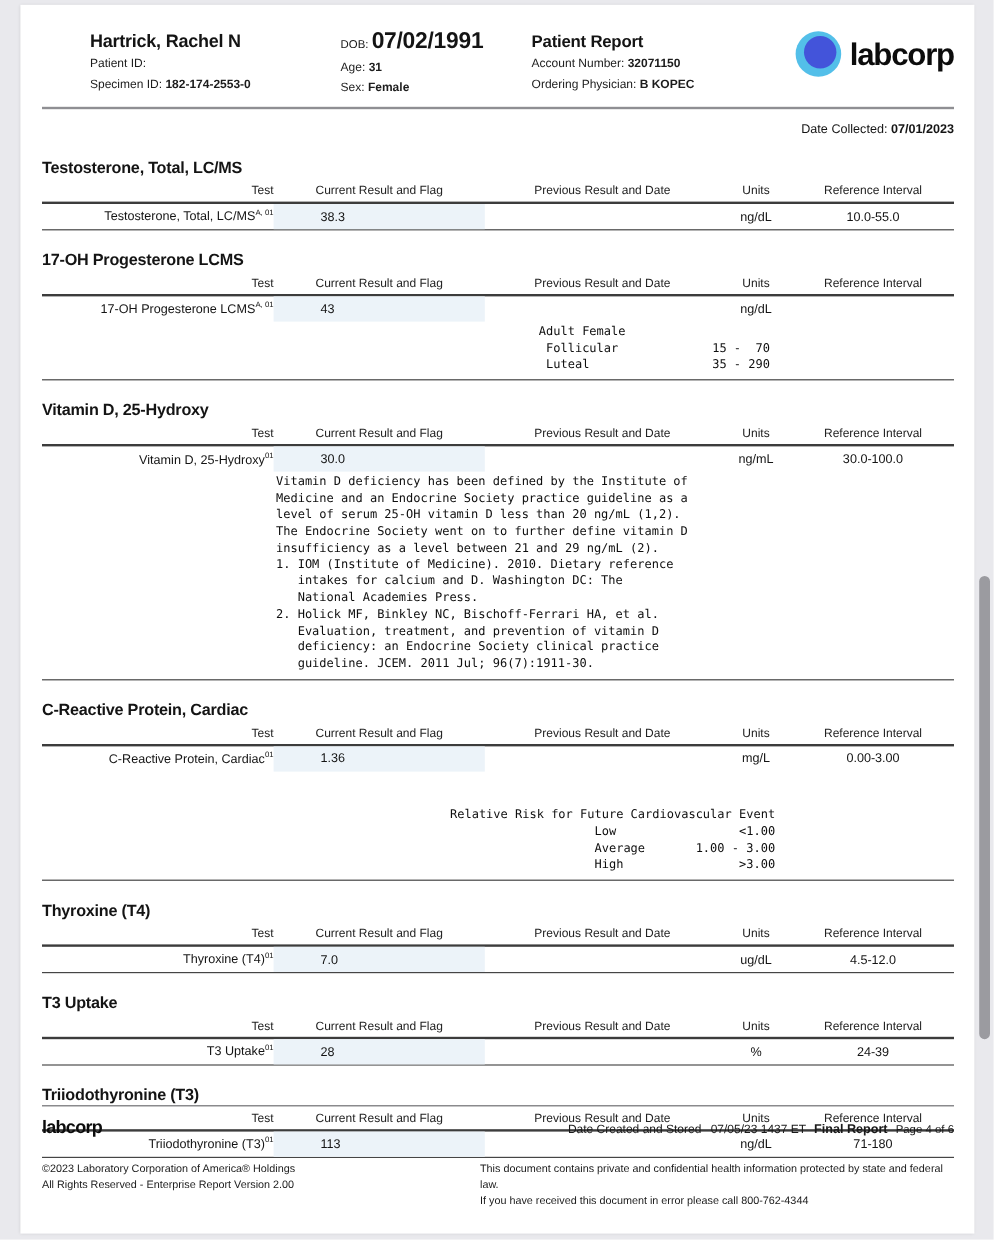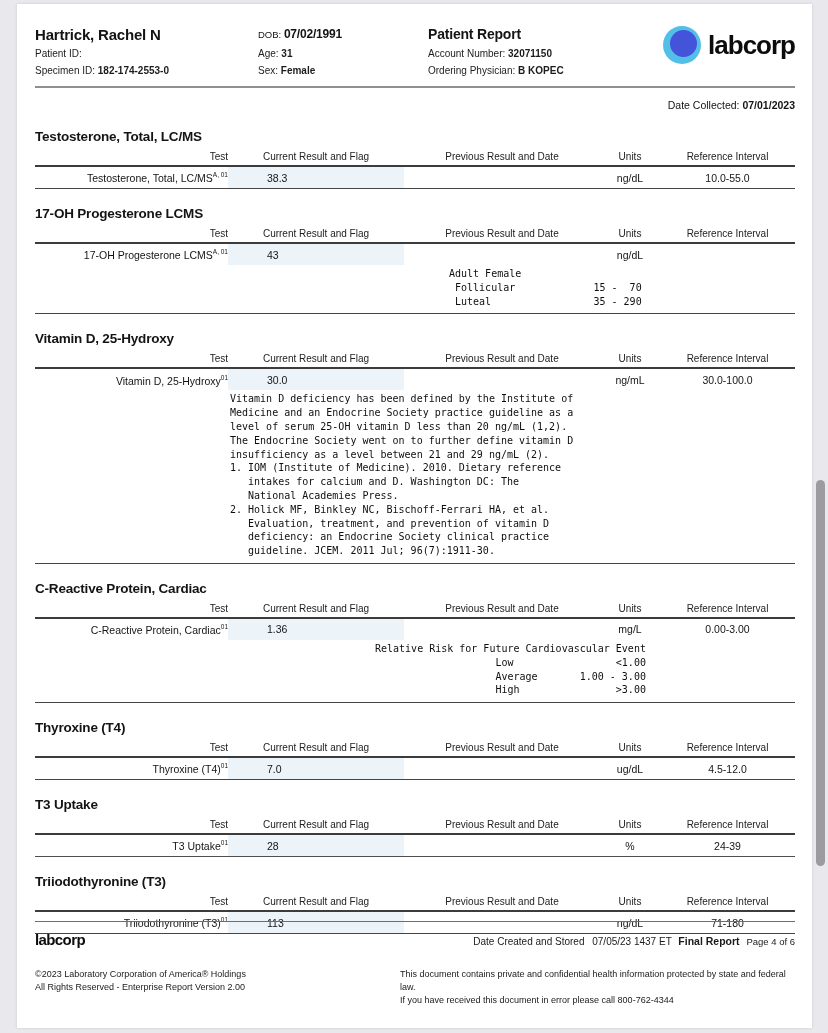--- a/index.html
+++ b/index.html
@@ -13,29 +13,29 @@
   }
   .page{
     position:absolute;left:17px;top:4px;width:795px;height:1024px;
     background:#ffffff;
     box-shadow:0 0 3px rgba(0,0,0,0.12);
   }
   .content{position:relative;padding:20px 17px 0 18px;}
 
   
   .hdr{display:flex;align-items:flex-start;}
-  .hdr-col1{width:223px;}
+  .hdr-col1{width:223px;margin-left:40px;}
   .hdr-col2{width:170px;}
   .hdr-col3{width:235px;}
   .hdr-logo{margin-left:auto;display:flex;align-items:center;margin-top:2px;}
   .patient-name{font-size:15px;font-weight:bold;line-height:21px;letter-spacing:-0.2px;}
   .hline{font-size:10px;line-height:17px;color:#1c1c1c;}
   .hline b{font-weight:bold;}
   .dob-line{line-height:21px;font-size:9.5px;}
-  .dob-line .big{font-size:12px;font-weight:bold;letter-spacing:-0.2px;}
+  .dob-line .big{font-size:19px;font-weight:bold;letter-spacing:-0.2px;}
   .report-title{font-size:14px;font-weight:bold;line-height:21px;letter-spacing:-0.2px;}
   .logo-mark{position:relative;width:38px;height:38px;margin-right:7px;}
   .logo-outer{position:absolute;left:0;top:0;width:38px;height:38px;border-radius:50%;background:#53bfe9;}
   .logo-inner{position:absolute;left:7px;top:4px;width:27px;height:27px;border-radius:50%;background:#4354da;}
   .logo-word{font-size:26px;font-weight:bold;letter-spacing:-1px;color:#0c0c0c;}
   .hdr-rule{border:none;border-top:2.5px solid #8f8f93;margin:7px 0 0 0;}
 
   .date-collected{text-align:right;font-size:10.5px;margin-top:10px;line-height:14px;}
   .date-collected b{font-weight:bold;}
 
@@ -55,21 +55,21 @@
   .thead .c-res,.thead .c-prev{text-align:center;padding-left:0;}
   .trow .c-res{background:#ecf3f9;align-self:stretch;display:flex;align-items:center;}
   sup.fnote{font-size:6.5px;vertical-align:super;letter-spacing:0;}
   .mono{
     font-family:"DejaVu Sans Mono",monospace;
     font-size:10px;line-height:13.8px;color:#0e0e0e;
     margin:0;padding:2px 0 5px 0;white-space:pre;
   }
   .tend{border-bottom:1.6px solid #454545;}
   .ind-17oh{padding-left:414px;}
-  .ind-crp{padding-left:340px;}
+  .ind-crp{padding-left:340px;margin-top:28px;}
   .ind-vitd{padding-left:195px;}
 
   
   .footer{position:absolute;left:18px;right:17px;top:917px;}
   .foot-rule{border:none;border-top:1.6px solid #6e6e72;margin:0 0 9px 0;}
   .foot-row{display:flex;align-items:baseline;}
   .foot-word{font-size:15px;font-weight:bold;letter-spacing:-0.6px;color:#0c0c0c;}
   .foot-right{margin-left:auto;font-size:10px;color:#1a1a1a;}
   .foot-right .fr-bold{font-weight:bold;font-size:10.5px;margin:0 4px;}
   .foot-right .fr-page{font-size:9.5px;}

